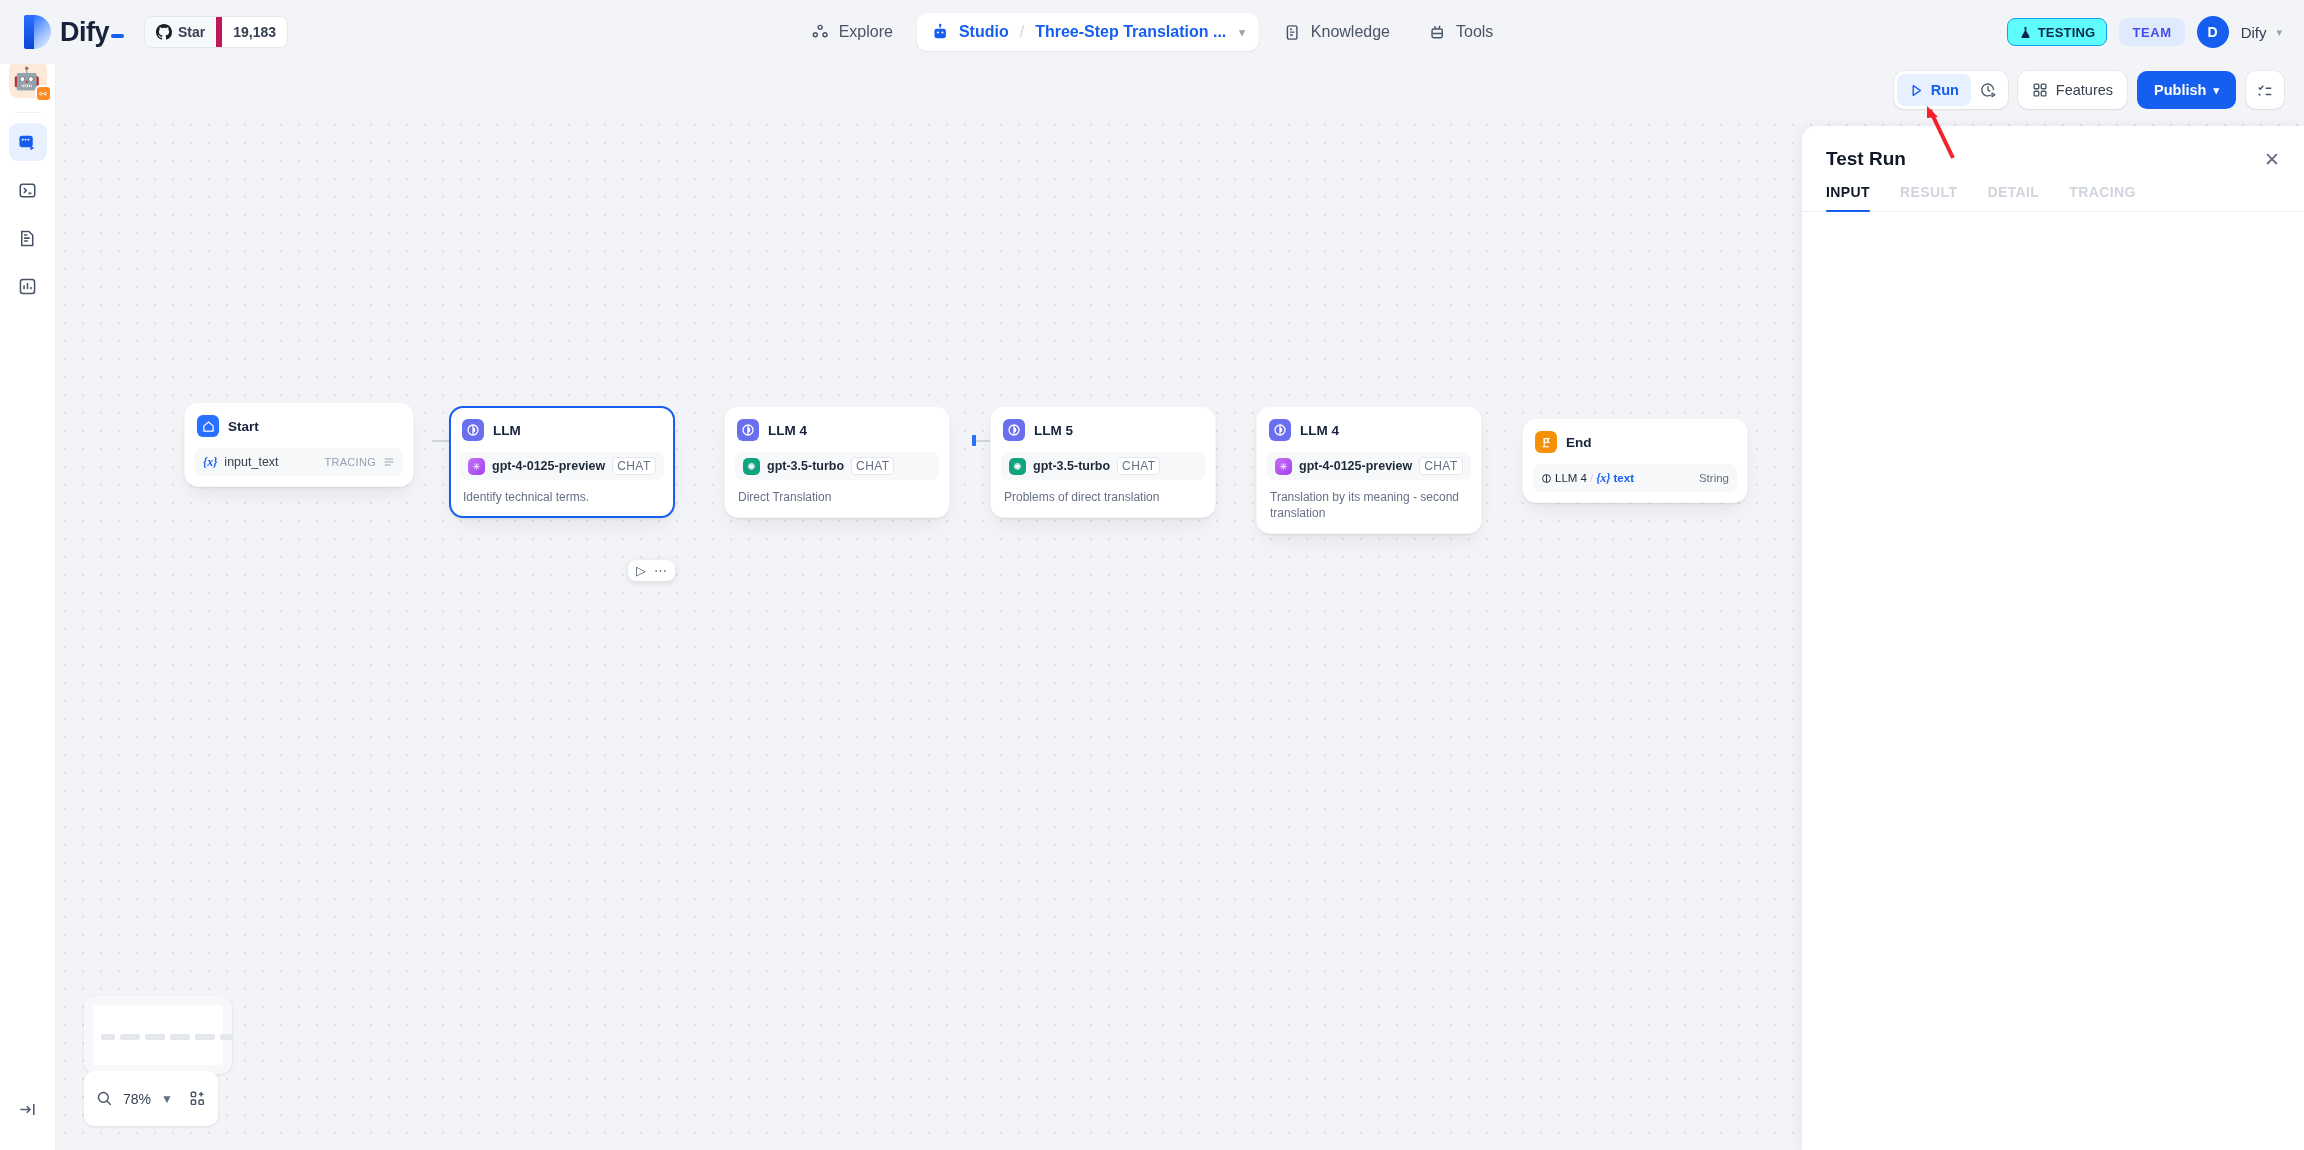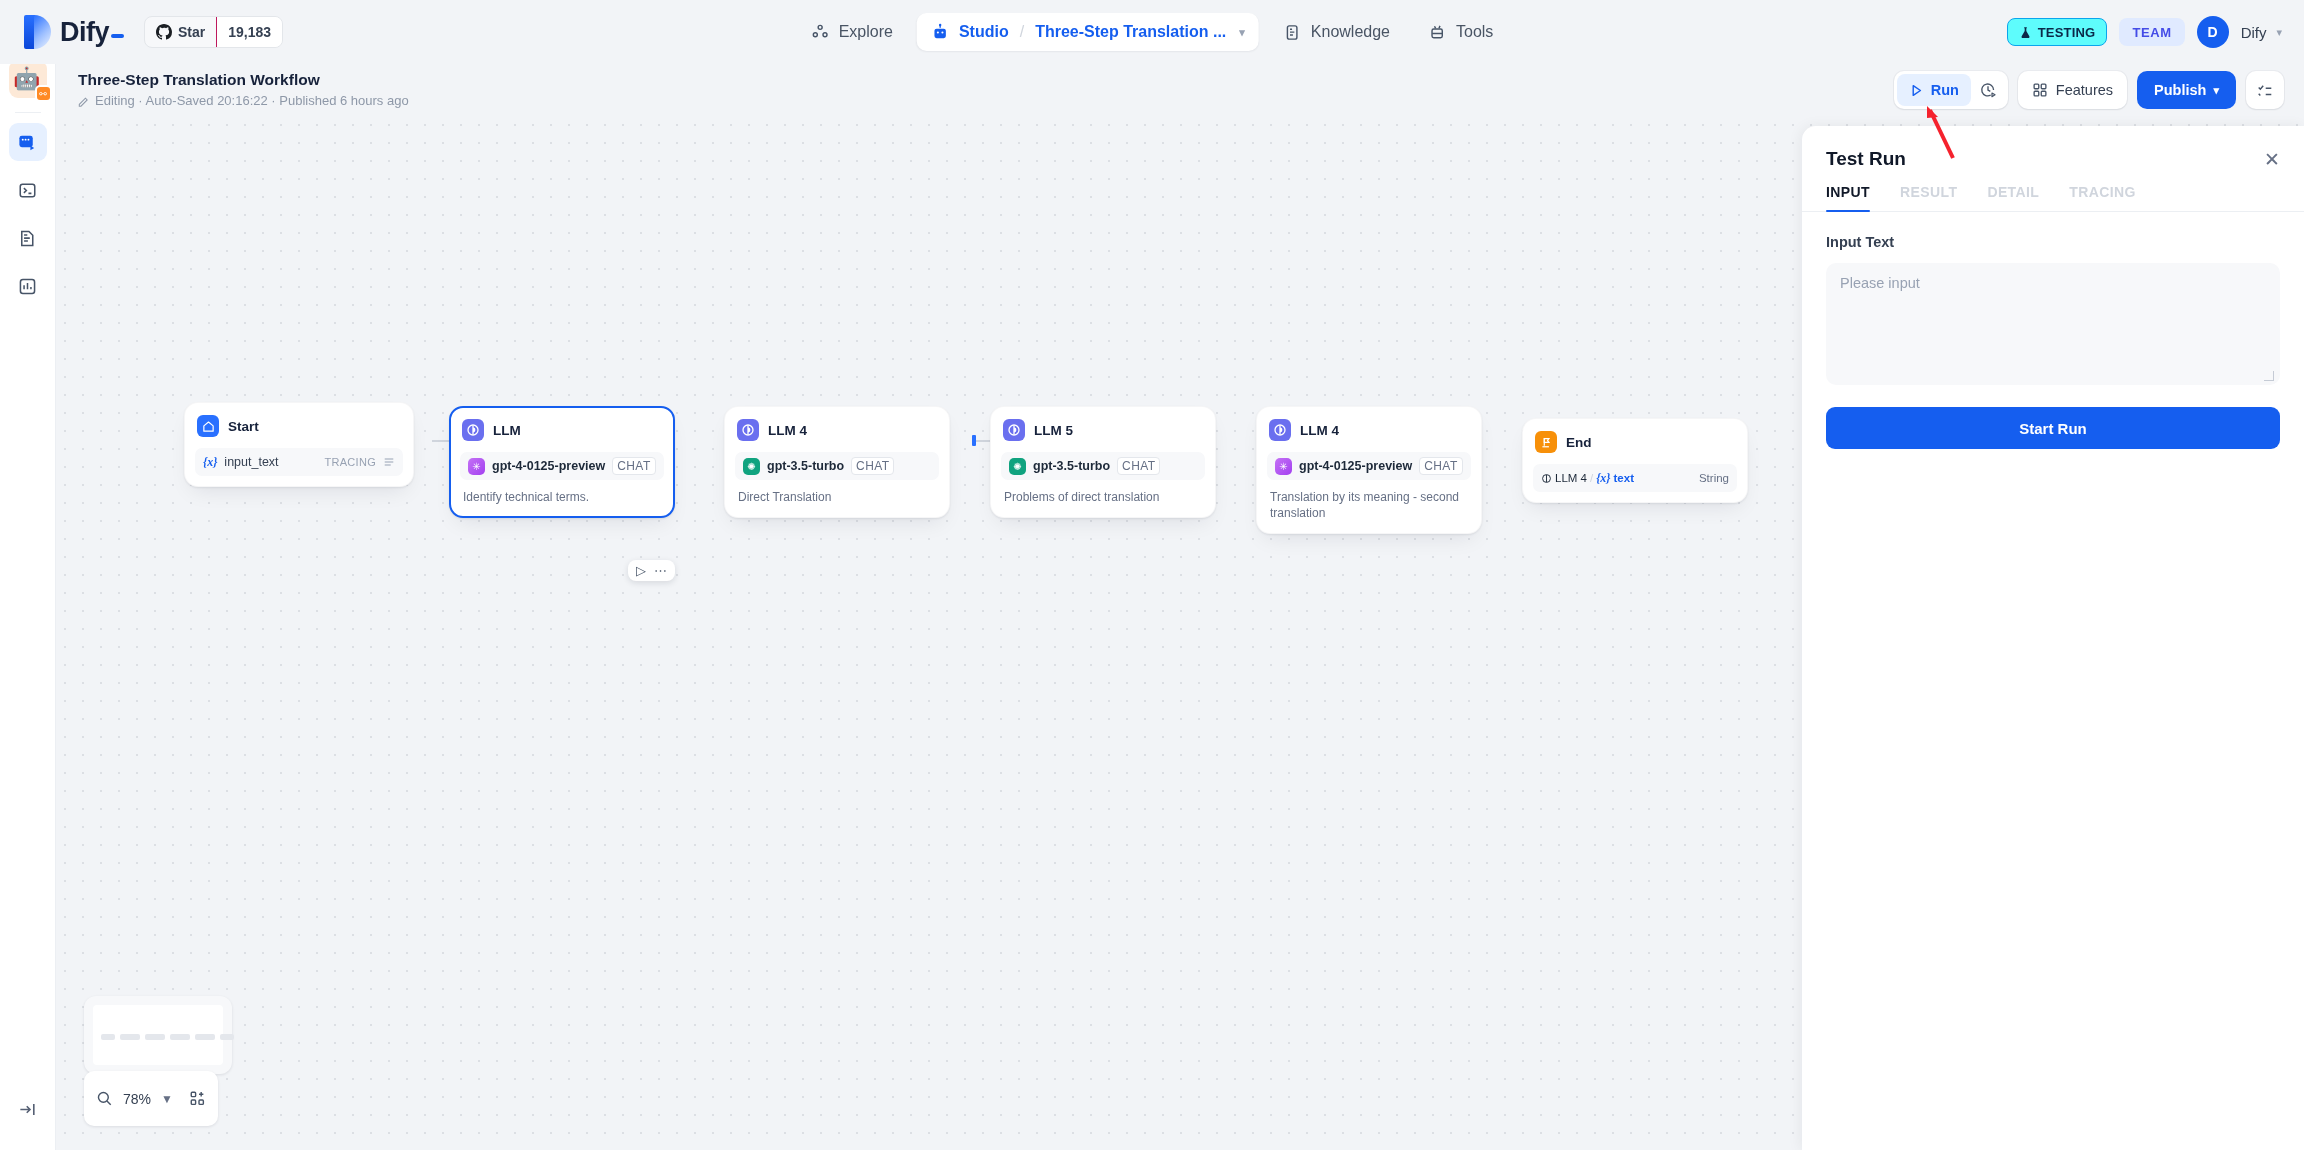--- a/index.html
+++ b/index.html
@@ -45,21 +45,21 @@
     display: flex; align-items: stretch; height: 32px;
     border: 1px solid #e3e6ea; border-radius: 8px; overflow: hidden;
     background: #f7f8fa;
   }
   .star-left {
     display: flex; align-items: center; gap: 6px; padding: 0 11px;
     font-size: 14px; font-weight: 600; color: #354052;
   }
   .star-count {
     display: flex; align-items: center; padding: 0 11px;
-    background: #ffffff; border-left: 1px solid #be185d;
+    background: #ffffff; border-left: 6px solid #be185d;
     font-size: 14px; font-weight: 600; color: #354052;
   }
 
   .hdr-center {
     position: absolute; left: 50%; transform: translateX(-50%);
     display: flex; align-items: center; gap: 10px;
   }
   .nav-item {
     display: flex; align-items: center; gap: 9px;
     height: 38px; padding: 0 14px; border-radius: 10px;
@@ -413,29 +413,20 @@
     <div class="rail-btn rail-bottom">
       <svg width="21" height="21" viewBox="0 0 22 22">
           <g fill="none" stroke="#566074" stroke-width="1.7">
             <path d="M3.5 11h10M10.2 7.6l3.4 3.4-3.4 3.4M17.6 5.2v11.6"></path>
           </g>
         </svg>
     </div>
   </div>
 
   <div class="subhdr">
-    <div class="title-block">
-      <div class="wf-title">Three-Step Translation Workflow</div>
-      <div class="wf-sub">
-        <svg width="12" height="12" viewBox="0 0 14 14">
-            <path d="M1.5 11l7.2-7.2 2 2L3.5 13H1.5z" fill="none" stroke="#8e98a8" stroke-width="1.2"></path>
-          </svg>
-        <span>Editing · Auto-Saved 20:16:22 · Published 6 hours ago</span>
-      </div>
-    </div>
 
     <div class="actions">
       <div class="group">
         <div class="run-btn">
           <svg width="15" height="15" viewBox="0 0 16 16">
               <path d="M4.5 2.8L12.2 8l-7.7 5.2z" fill="none" stroke="#155eef" stroke-width="1.5" stroke-linejoin="round"></path>
             </svg>
           <span>Run</span>
         </div>
         <div class="icon-btn">
@@ -659,21 +650,15 @@
     <div class="panel-head">
       <div class="panel-title">Test Run</div>
       <div class="panel-close">✕</div>
     </div>
     <div class="tabs">
       <div class="tab active">INPUT</div>
       <div class="tab">RESULT</div>
       <div class="tab">DETAIL</div>
       <div class="tab">TRACING</div>
     </div>
-    <div class="panel-body">
-      <div class="field-label">Input Text</div>
-      <textarea class="textarea" placeholder="Please input" style=""></textarea>
-      <div class="resize-grip"></div>
-      <button class="start-run">Start Run</button>
-    </div>
   </div>
 
 </div>
 
 </body></html>

